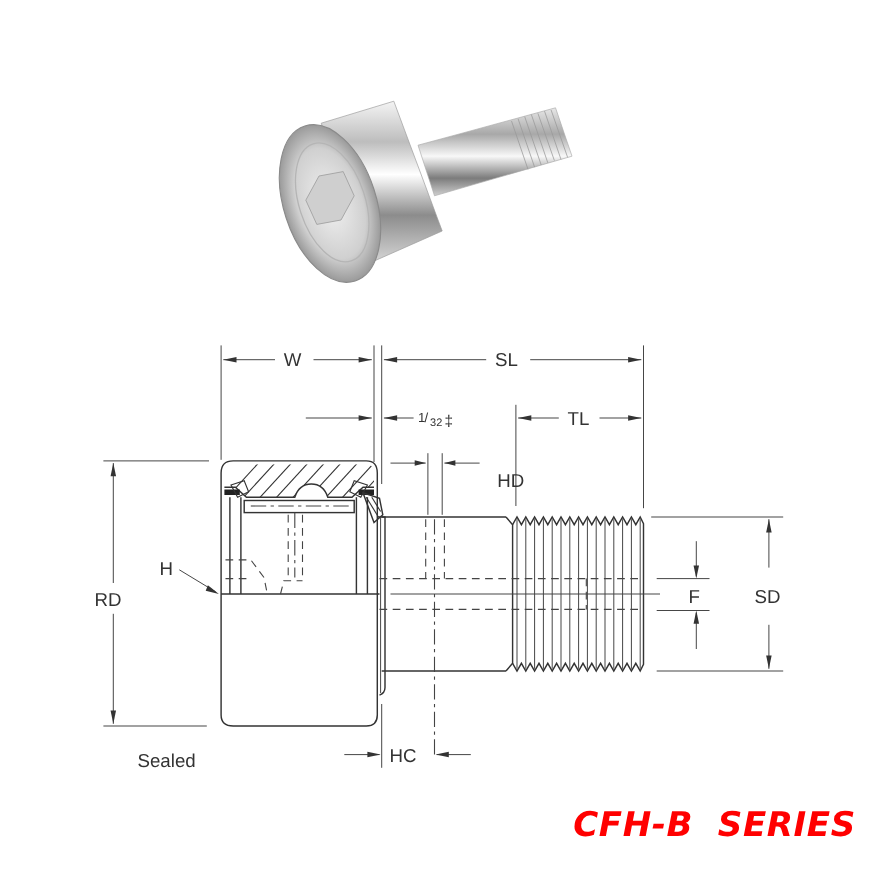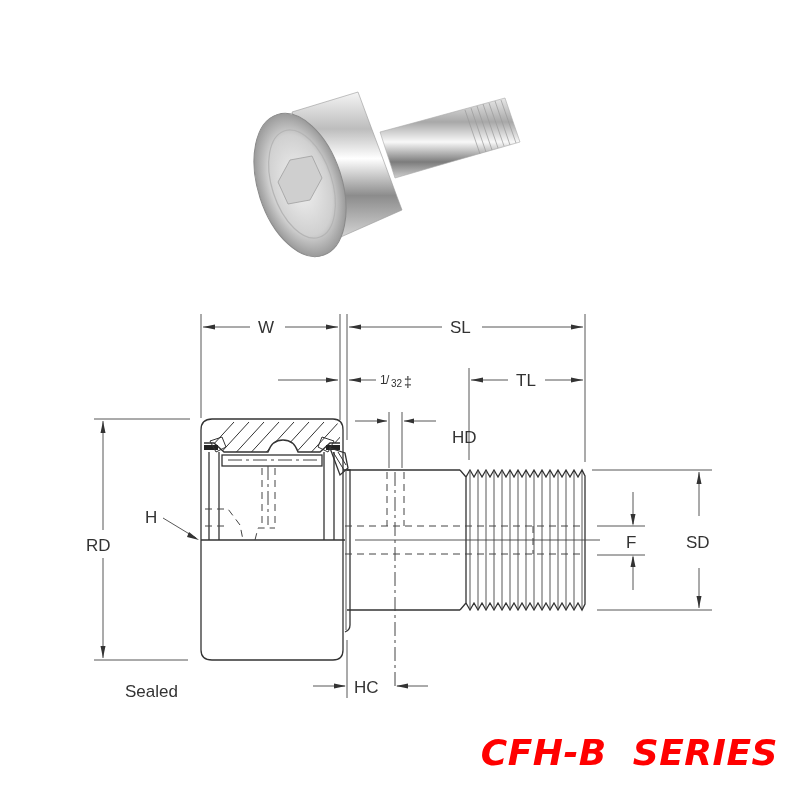--- a/index.html
+++ b/index.html
@@ -9,21 +9,21 @@
   .lbl { font-family: "Liberation Sans", sans-serif; font-size: 17px; fill: #333333; }
   .lbl-sm { font-family: "Liberation Sans", sans-serif; font-size: 12px; fill: #333333; }
   .ln { stroke: #333333; stroke-width: 1.3; fill: none; }
   .ln-thin { stroke: #444444; stroke-width: 0.9; fill: none; }
   .dash { stroke: #444444; stroke-width: 1; fill: none; stroke-dasharray: 7 5; }
   .dash-c { stroke: #444444; stroke-width: 1; fill: none; stroke-dasharray: 14 4 3 4; }
   .hatch { stroke: #333333; stroke-width: 1; }
   #series-title {
     position: absolute; right: 22px; top: 732px;
     font-family: "DejaVu Sans", sans-serif; font-style: italic; font-weight: bold;
-    font-size: 36px; color: #ff0000; letter-spacing: 0.5px; white-space: pre;
+    font-size: 31px; color: #ff0000; letter-spacing: 0.5px; white-space: pre;
   }
 </style>
 </head>
 <body>
 
 <div id="photo">
   <svg width="320" height="220" viewBox="0 0 320 220">
     <defs>
       <linearGradient id="metal" x1="0" y1="0" x2="0" y2="1">
         <stop offset="0" stop-color="#f4f4f4"></stop>

